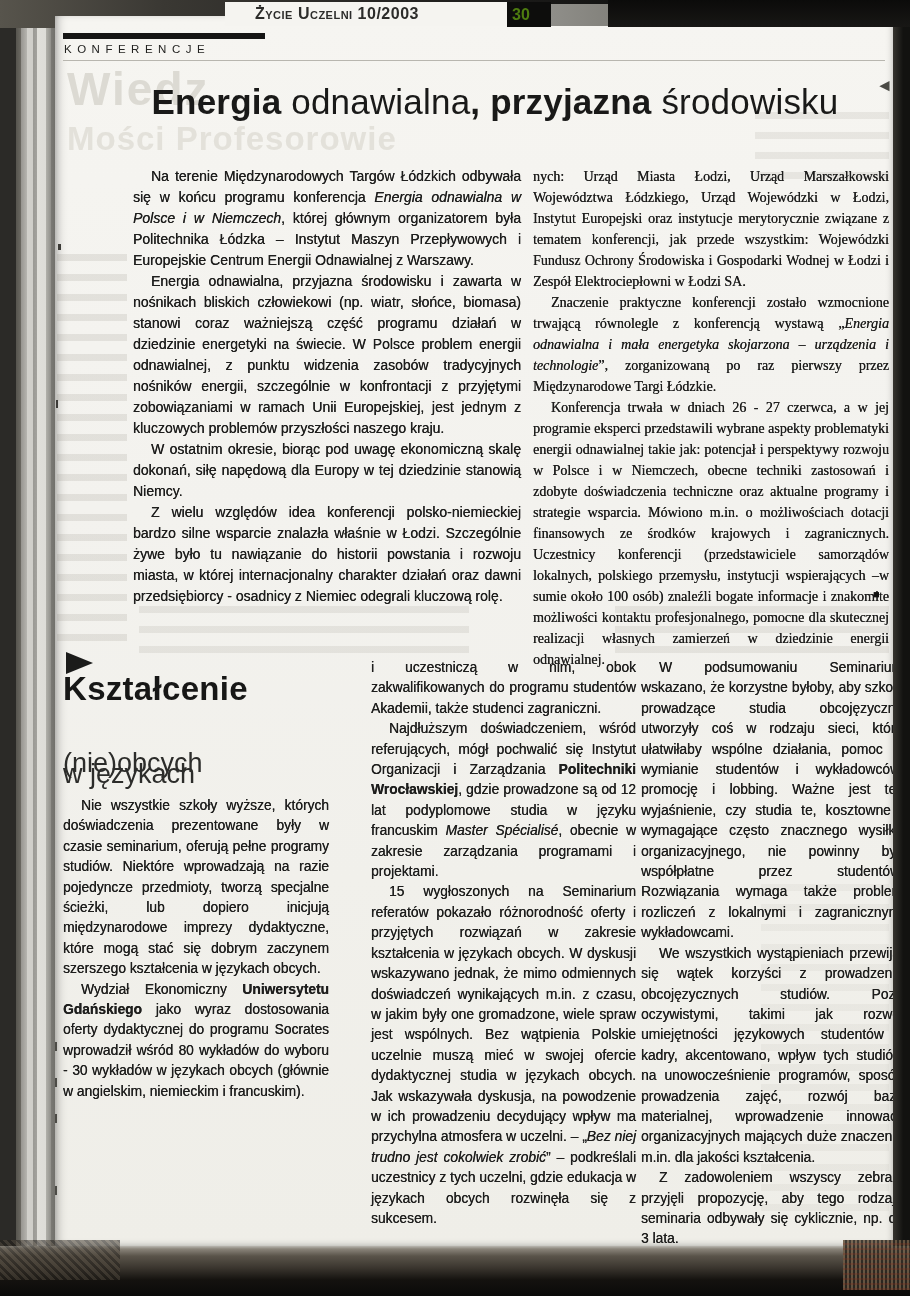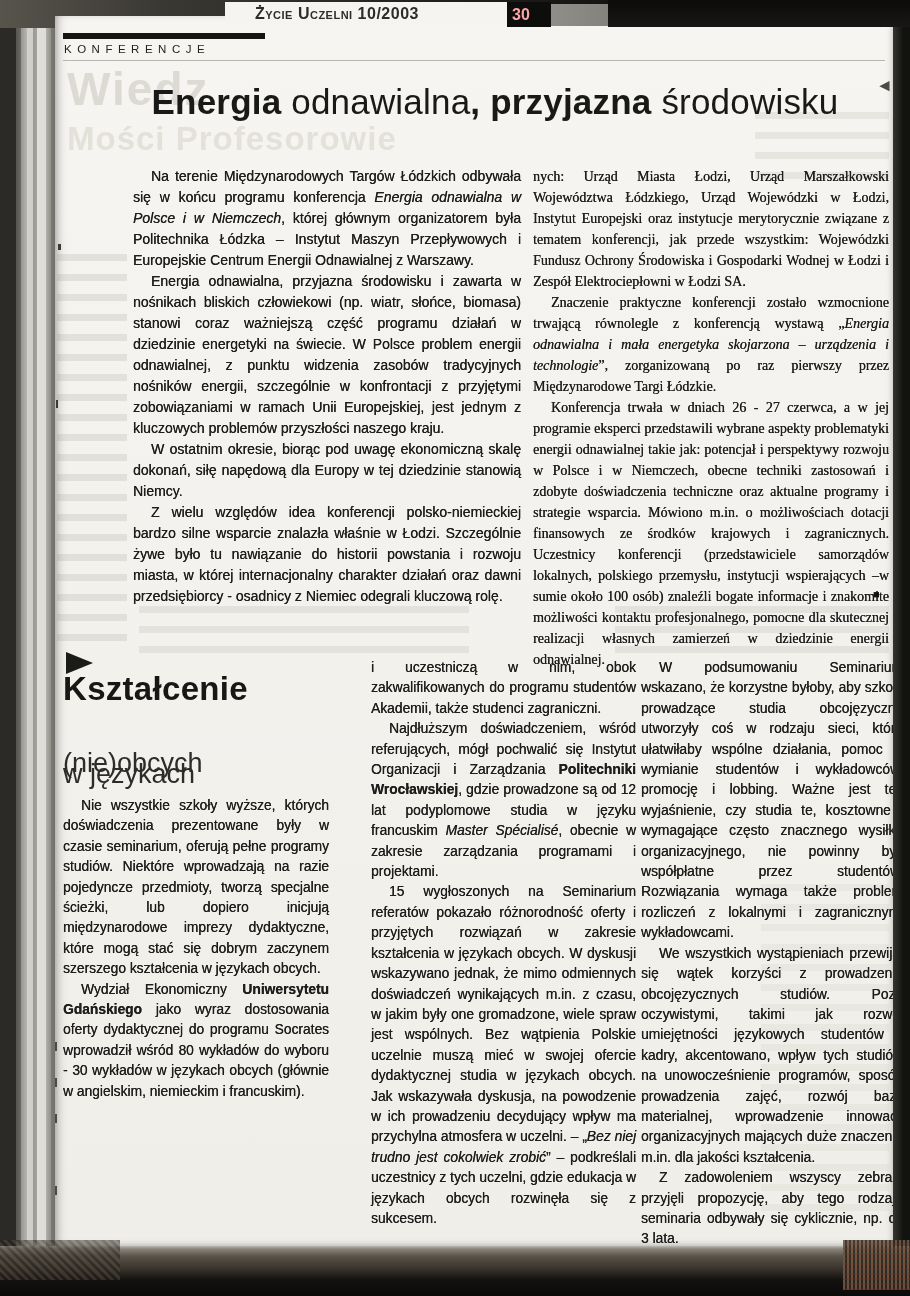--- a/index.html
+++ b/index.html
@@ -37,21 +37,21 @@
   
   .page{position:absolute;left:55px;top:16px;width:838px;height:1230px;z-index:2;
     background:linear-gradient(180deg,#f6f5f1 0%,#f3f2ee 40%,#efeee8 100%);
     box-shadow: inset 7px 0 12px -7px rgba(0,0,0,.45), inset -5px 0 10px -7px rgba(0,0,0,.35), inset 0 -4px 8px -5px rgba(0,0,0,.25);}
 
   
   .mast-notch{position:absolute;left:170px;top:-14px;width:282px;height:24px;background:#f5f4f0;z-index:6;}
   .mast-journal{position:absolute;left:200px;top:-11px;width:250px;z-index:7;
     font-variant:small-caps;font-size:16px;letter-spacing:.5px;color:#2c2c2a;font-weight:700;}
   .mast-pagebox{position:absolute;left:452px;top:-14px;width:44px;height:25px;background:#0d0d0c;z-index:8;
-    color:#fca5a5;font-weight:700;font-size:16px;line-height:25px;padding-left:5px;box-sizing:border-box;}
+    color:#4d7c0f;font-weight:700;font-size:16px;line-height:25px;padding-left:5px;box-sizing:border-box;}
   .mast-gray{position:absolute;left:496px;top:-12px;width:116px;height:22px;background:linear-gradient(90deg,#8f8e89,#77766f);z-index:7;}
 
   
   .section-bar{position:absolute;left:8px;top:17px;width:202px;height:6px;background:#151514;}
   .section-label{position:absolute;left:9px;top:27px;font-size:11.5px;letter-spacing:5.5px;color:#232321;font-weight:500;}
   .section-rule{position:absolute;left:8px;top:44px;width:822px;height:1px;background:#b8b6af;}
 
   
   .ghost1{position:absolute;left:12px;top:46px;font-size:46px;font-weight:700;letter-spacing:2px;color:#dcdad3;z-index:0;}
   .ghost2{position:absolute;left:12px;top:104px;font-size:33px;font-weight:700;letter-spacing:1px;color:#e3e1da;z-index:0;}

